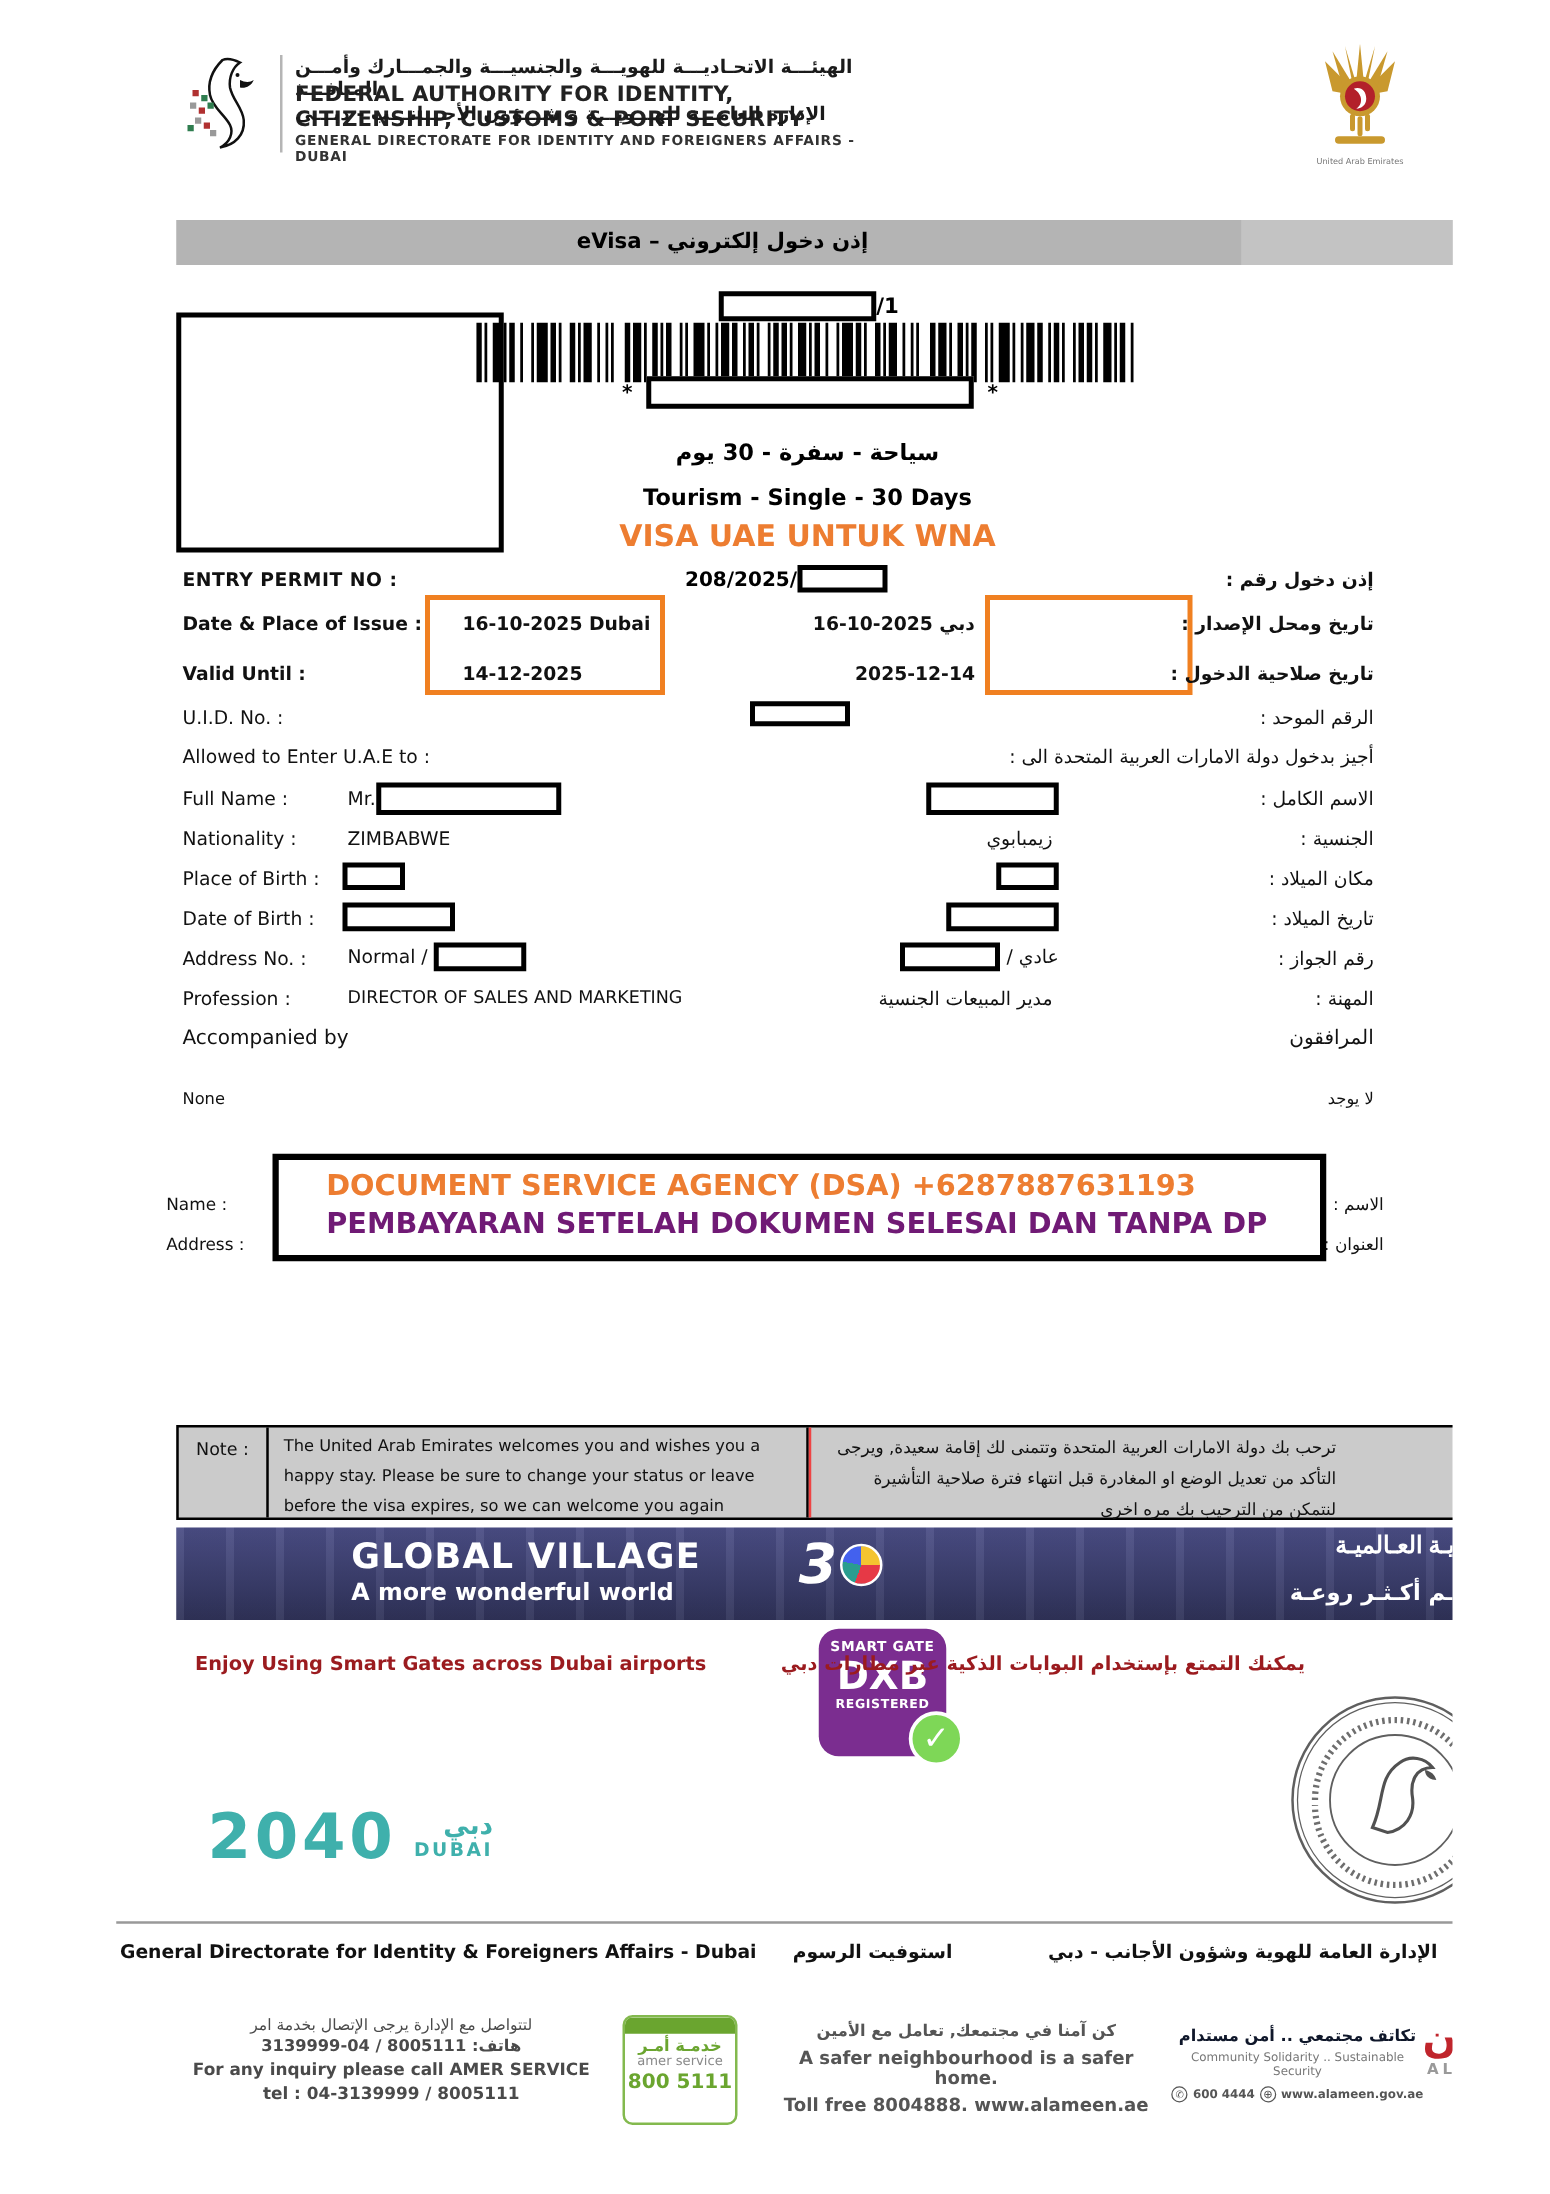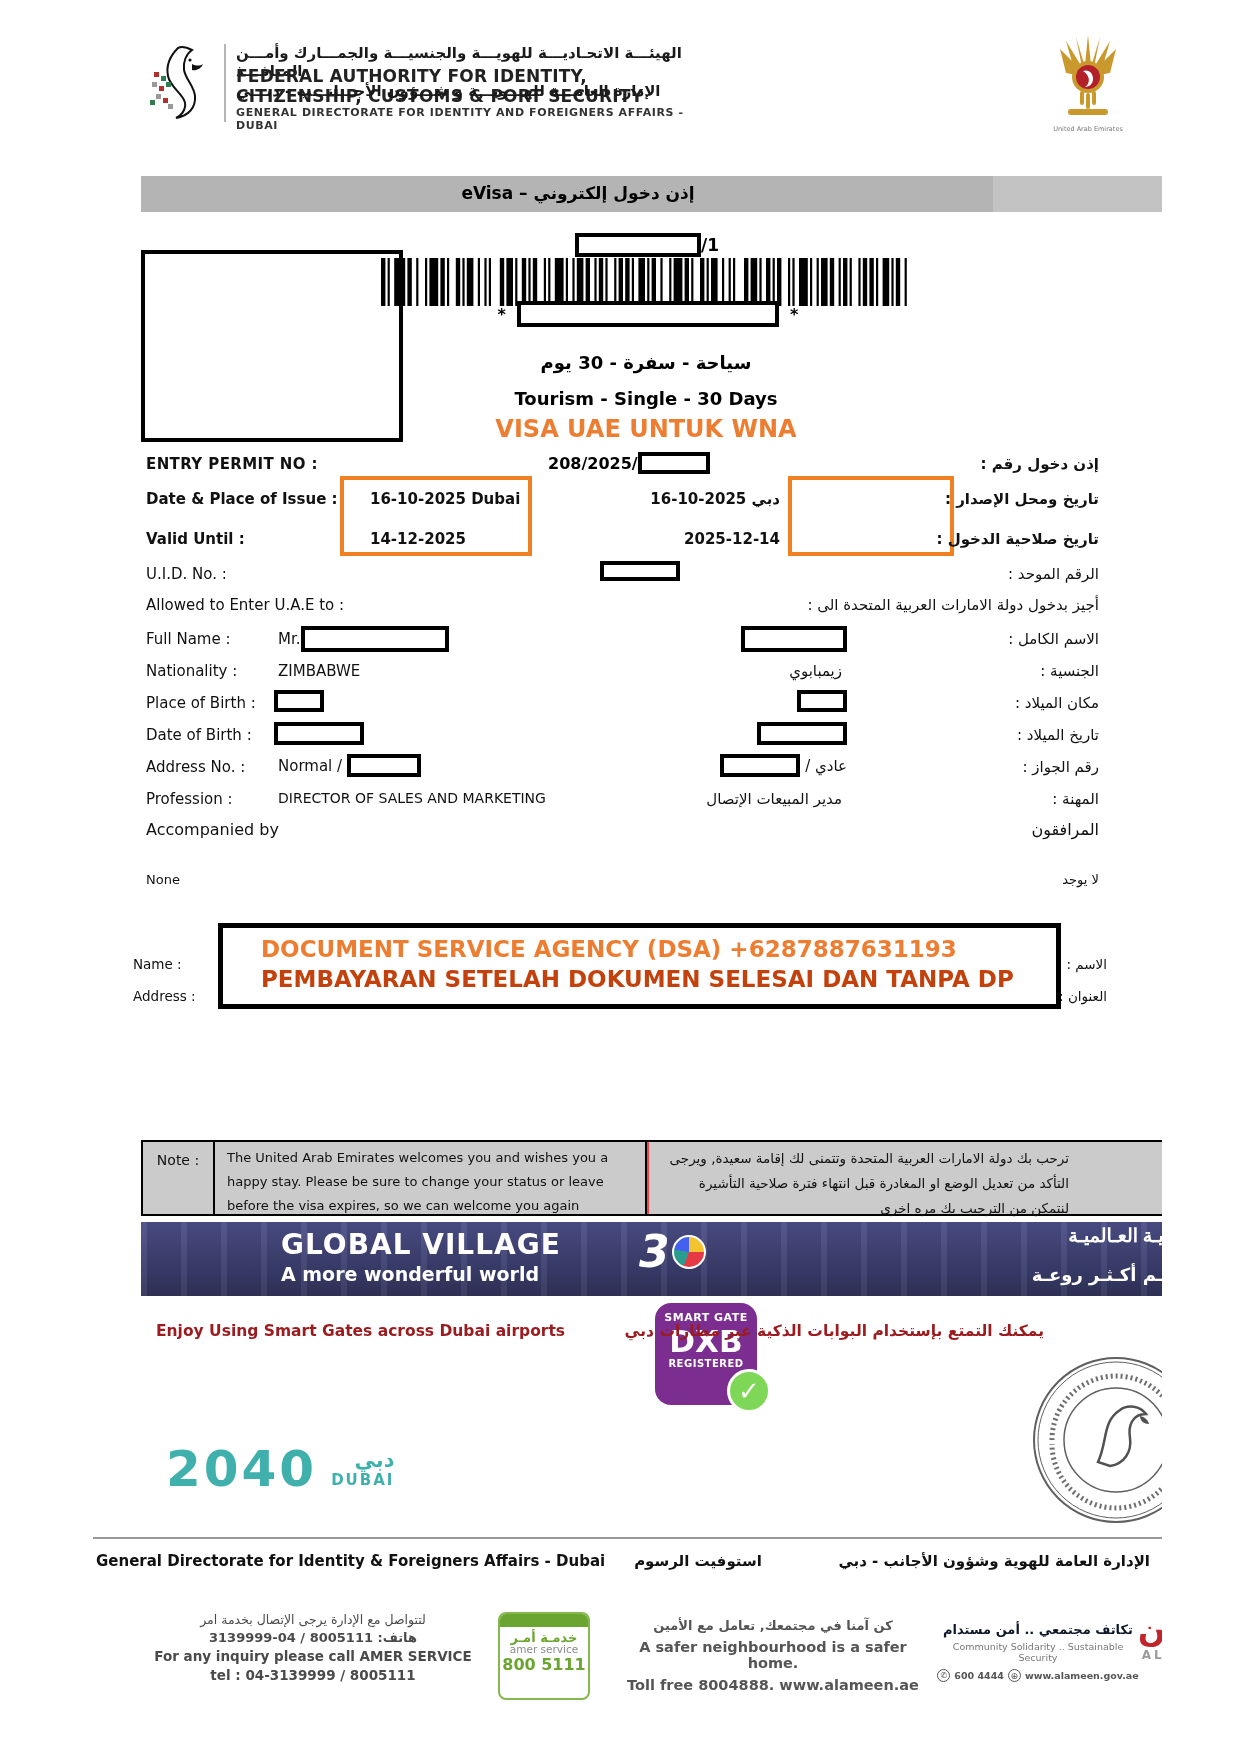--- a/index.html
+++ b/index.html
@@ -227,33 +227,33 @@
     <span class="redact" style="width:74px; height:23px;"></span>
   </div>
   <div class="abs rtl" style="right:315px; top:754px;">
     <span class="val" style="vertical-align:middle;">عادي /</span>
     <span class="redact" style="width:80px; height:23px;"></span>
   </div>
   <div class="abs rtl lab" style="right:63px; top:758px;">رقم الجواز :</div>
 
   <div class="abs lab" style="left:68px; top:790px;">Profession :</div>
   <div class="abs val" style="left:200px; top:790px; font-size:14px;">DIRECTOR OF SALES AND MARKETING</div>
-  <div class="abs rtl val" style="right:320px; top:790px;">مدير المبيعات الإتصال</div>
+  <div class="abs rtl val" style="right:320px; top:790px;">مدير المبيعات الجنسية</div>
   <div class="abs rtl lab" style="right:63px; top:790px;">المهنة :</div>
 
   <div class="abs lab" style="left:68px; top:820px; font-size:16px;">Accompanied by</div>
   <div class="abs rtl lab" style="right:63px; top:820px; font-size:16px;margin-left:25px;">المرافقون</div>
   <div class="abs" style="left:68px; top:872px; font-size:13px; color:#111;">None</div>
   <div class="abs rtl" style="right:63px; top:872px; font-size:13px; color:#111;">لا يوجد</div>
 
   <div class="abs" style="left:55px; top:956px; font-size:13.5px; color:#111;">Name :</div>
   <div class="abs" style="left:55px; top:988px; font-size:13.5px; color:#111;">Address :</div>
   <div class="abs" style="left:140px; top:923px; width:843px; height:86px; border:5px solid #000; background:#fff;">
     <div class="b" style="margin:8px 0 0 38px; font-size:23px; color:#ed7d31; white-space:nowrap;">DOCUMENT SERVICE AGENCY (DSA) +6287887631193</div>
-    <div class="b" style="margin:4px 0 13px 38px; font-size:23px; color:#c2410c; white-space:nowrap;">PEMBAYARAN SETELAH DOKUMEN SELESAI DAN TANPA DP</div>
+    <div class="b" style="margin:4px 0 13px 38px; font-size:23px; color:#701a75; white-space:nowrap;">PEMBAYARAN SETELAH DOKUMEN SELESAI DAN TANPA DP</div>
   </div>
   <div class="abs rtl" style="right:55px; top:956px; font-size:13.5px; color:#111;">الاسم :</div>
   <div class="abs rtl" style="right:55px; top:988px; font-size:13.5px; color:#111;">العنوان :</div>
 
   <div class="abs" style="left:63px; top:1140px; width:1114px; height:76px; background:#cbcbcb; border:2px solid #000; display:flex;">
     <div style="width:72px; border-right:2px solid #000; padding-top:6px; text-align:center;">
       <span class="note-cell" style="font-size:14px;">Note :</span>
     </div>
     <div class="note-cell" style="width:432px; border-right:2px solid #000; padding:4px 12px;">The United Arab Emirates welcomes you and wishes you a happy stay. Please be sure to change your status or leave before the visa expires, so we can welcome you again</div>
     <div class="note-cell rtl" style="width:434px; border-left:2px solid #ef4444; padding:4px 12px; font-size:13.5px;">ترحب بك دولة الامارات العربية المتحدة وتتمنى لك إقامة سعيدة, ويرجى التأكد من تعديل الوضع او المغادرة قبل انتهاء فترة صلاحية التأشيرة لنتمكن من الترحيب بك مره اخرى</div>

